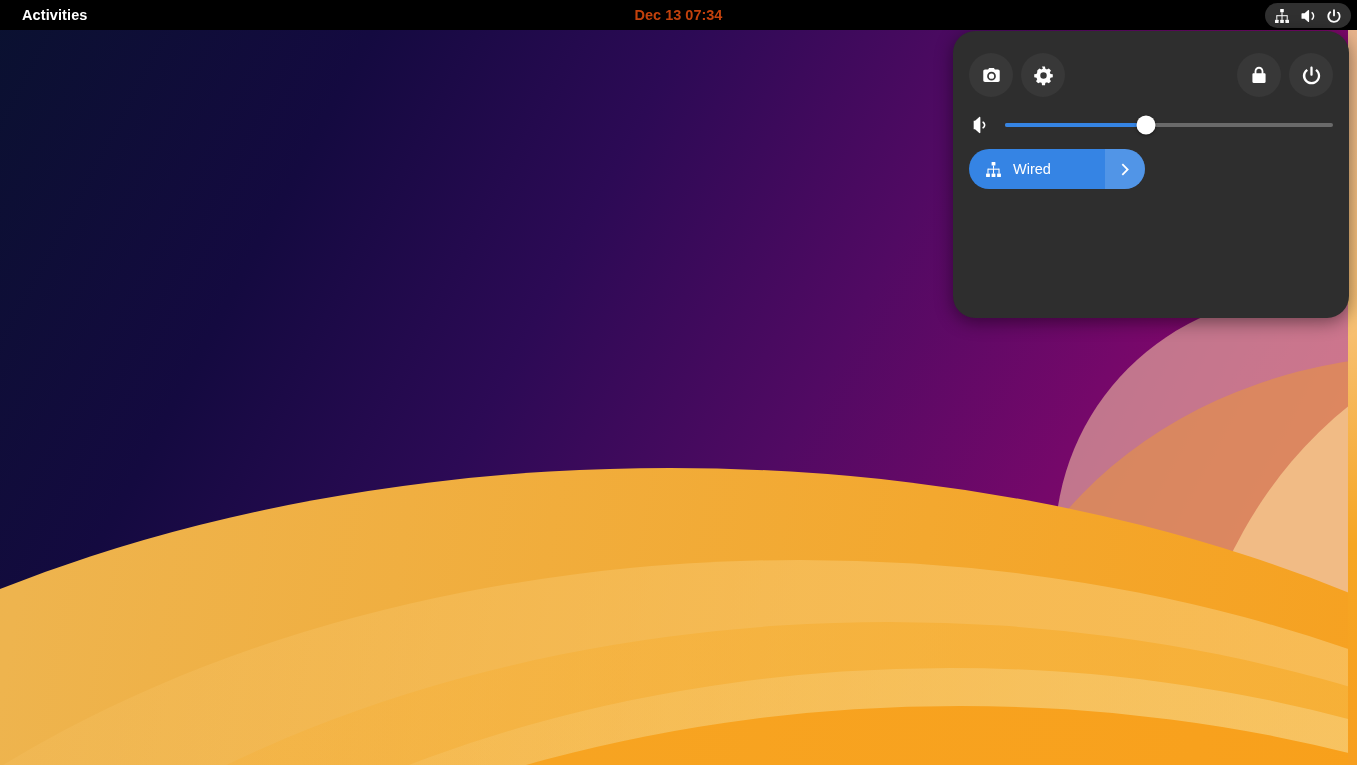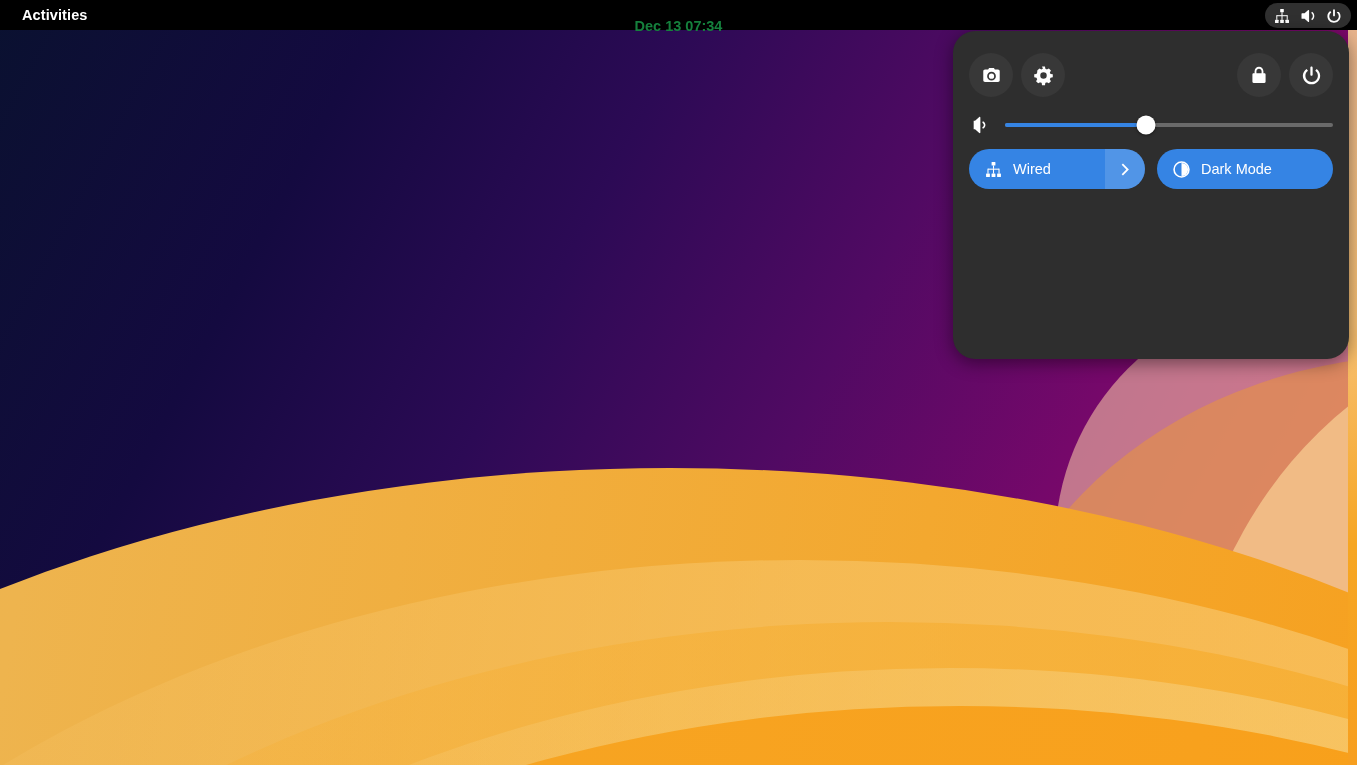--- a/index.html
+++ b/index.html
@@ -83,37 +83,36 @@
     position:absolute; left:10px; top:3px;
     height:24px; padding:0 12px;
     display:flex; align-items:center;
     color:#ffffff; font-size:14.5px; font-weight:bold;
     border-radius:12px; cursor:pointer;
     letter-spacing:0.1px;
   }
   #clock {
     position:absolute; left:0; right:0; top:3px; height:24px;
     display:flex; align-items:center; justify-content:center;
-    color:#15803d; font-size:14.5px; font-weight:bold;
+    color:#c2410c; font-size:14.5px; font-weight:bold;
     pointer-events:none;
-    margin-top:11px;
   }
   #clock > span { cursor:pointer; pointer-events:auto; padding:0 8px; }
   #sys-indicators {
     position:absolute; right:6px; top:3px;
     height:25px; padding:0 9px;
     display:flex; align-items:center; gap:10px;
     background:#303030; border-radius:13px; cursor:pointer;
   }
   #sys-indicators svg { display:block; fill:#ffffff; }
 
   
   #quick-settings {
     position:absolute; left:953px; top:31px;
-    width:396px; height:328px;
+    width:396px; height:287px;
     background:#2e2e2e;
     border-radius:22px;
     box-shadow:0 4px 18px rgba(0,0,0,0.45);
     z-index:60;
   }
 
   
   #qs-header {
     position:absolute; left:16px; top:22px; right:16px; height:44px;
   }
@@ -315,25 +314,15 @@
         <span>
           <svg width="17" height="17" viewBox="0 0 16 16">
             <path d="M5.6 2.4 4.4 3.6 8.8 8l-4.4 4.4 1.2 1.2L11.2 8z"></path>
           </svg>
         </span>
       </span>
     </div>
 
 
 
-    <div class="tile active">
-      <span class="t-icon">
-        <svg width="17" height="17" viewBox="0 0 16 16">
-          <path d="M8 .8a7.2 7.2 0 1 0 0 14.4A7.2 7.2 0 0 0 8 .8zm0 1.6v11.2a5.6 5.6 0 0 1 0-11.2z" fill="#ffffff" opacity="0"></path>
-          <circle cx="8" cy="8" r="7" fill="none" stroke="#ffffff" stroke-width="1.5"></circle>
-          <path d="M8 1.8a6.2 6.2 0 0 1 0 12.4z" fill="#ffffff"></path>
-        </svg>
-      </span>
-      <span class="t-label">Dark Mode</span>
-    </div>
 
   </div>
 </div>
 
 </body></html>

